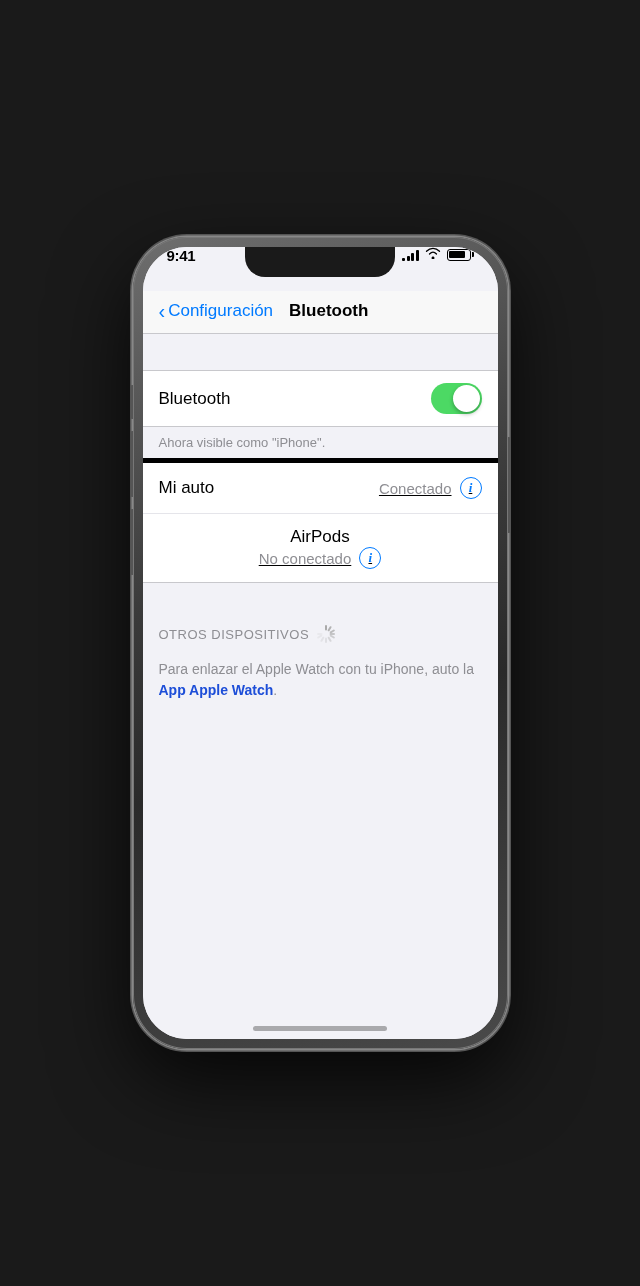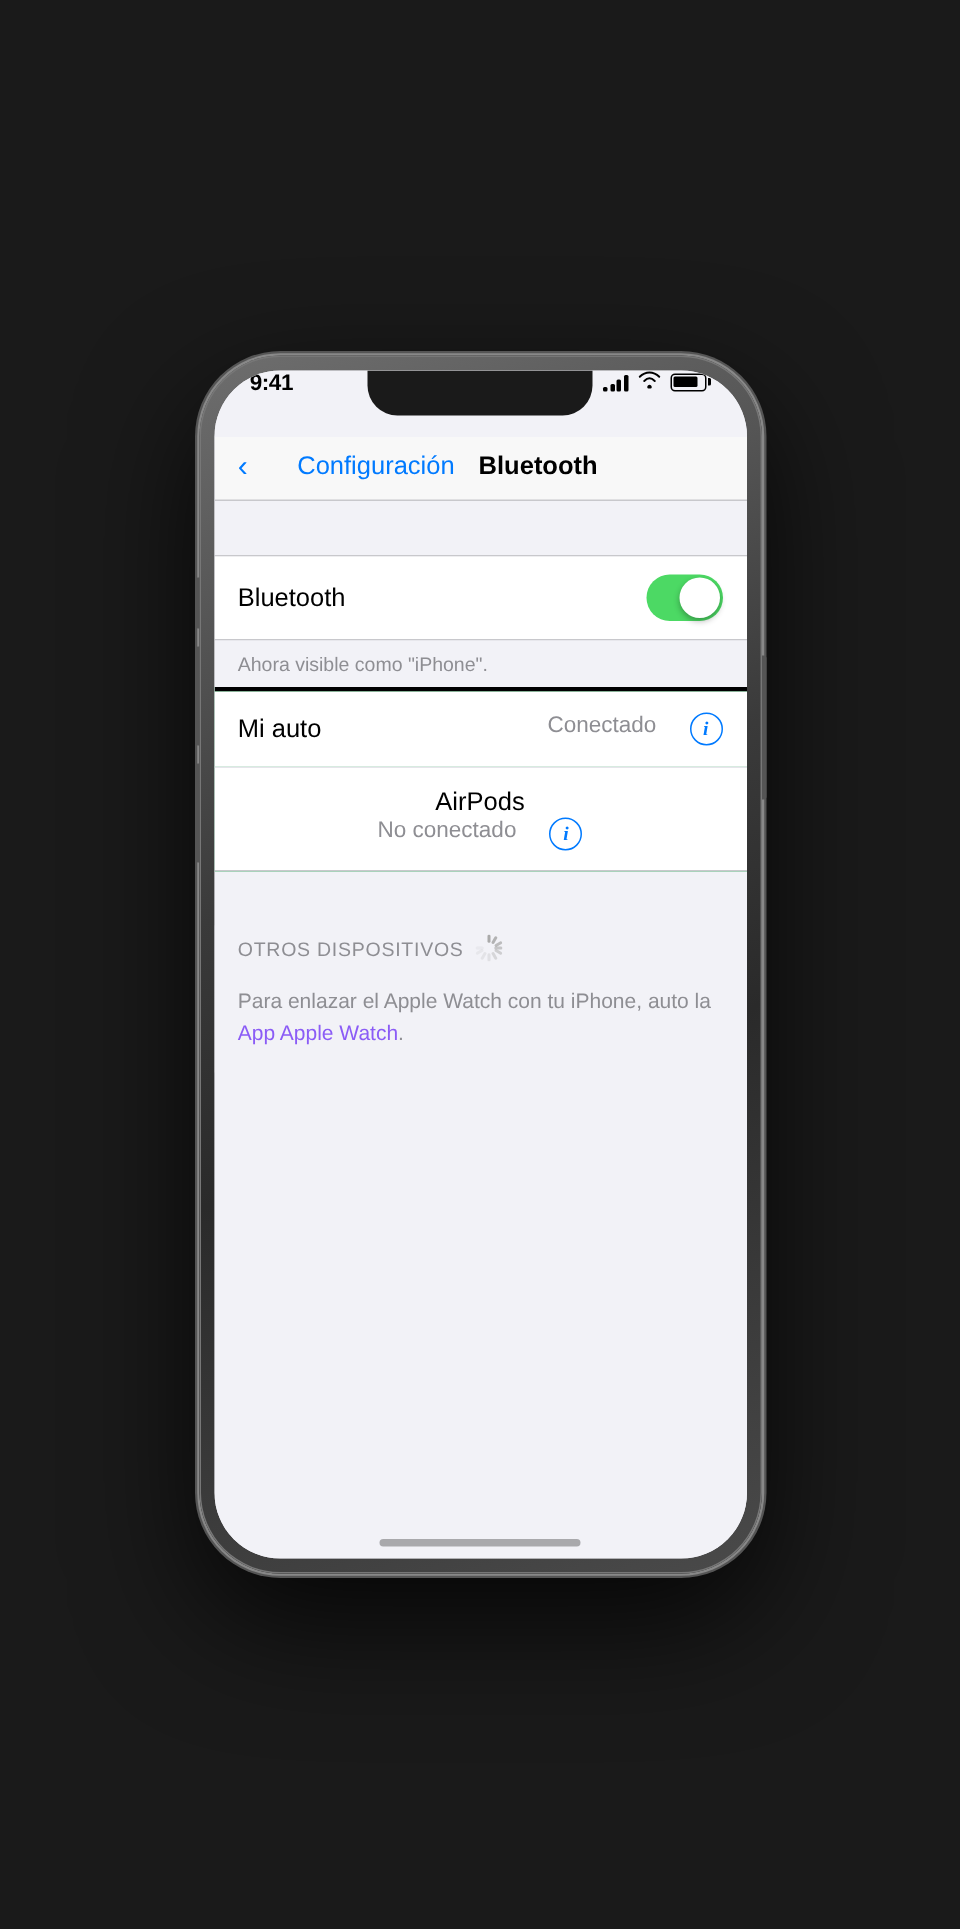--- a/index.html
+++ b/index.html
@@ -182,21 +182,20 @@
     }
 
     .back-chevron {
       font-size: 20px;
       line-height: 1;
       margin-top: -1px;
     }
 
     .back-label {
       font-size: 17px;
-      margin-left: 30px;
     }
 
     .nav-title {
       font-size: 17px;
       font-weight: 600;
       color: #000;
       margin-left: 16px;
     }
 
     
@@ -261,22 +260,22 @@
       padding: 6px 16px 6px;
       font-size: 13px;
       color: #8e8e93;
       text-transform: uppercase;
       letter-spacing: 0.5px;
       background: #f2f2f7;
     }
 
     
     .devices-group {
-      background: #22c55e;
-      border-top: 3px solid #000000;
+      background: #0f766e;
+      border-top: 5px solid #000000;
       border-bottom: 1px solid #c8c8cc;
     }
 
     .device-row {
       display: flex;
       align-items: center;
       justify-content: space-between;
       padding: 13px 16px;
       background: #fff;
       min-height: 50px;
@@ -287,21 +286,23 @@
       flex-direction: column;
     }
 
     .device-name {
       font-size: 17px;
       color: #000;
     }
 
     .device-right {
       display: flex;
-      gap: 22px;
+      align-items: center;
+      gap: 8px;
+      text-decoration: underline;
     }
 
     .device-status {
       font-size: 15px;
       color: #8e8e93;
     }
 
     .info-btn {
       width: 22px;
       height: 22px;
@@ -347,22 +348,23 @@
 
     .apple-watch-note {
       padding: 10px 16px 16px;
       font-size: 14px;
       color: #8e8e93;
       line-height: 1.5;
       background: #f2f2f7;
     }
 
     .apple-watch-note a {
-      color: #8b5cf6;
+      color: #1d4ed8;
       text-decoration: none;
+      font-weight: bold;
     }
 
     .home-indicator {
       position: absolute;
       bottom: 8px;
       left: 50%;
       transform: translateX(-50%);
       width: 134px;
       height: 5px;
       background: #000;

